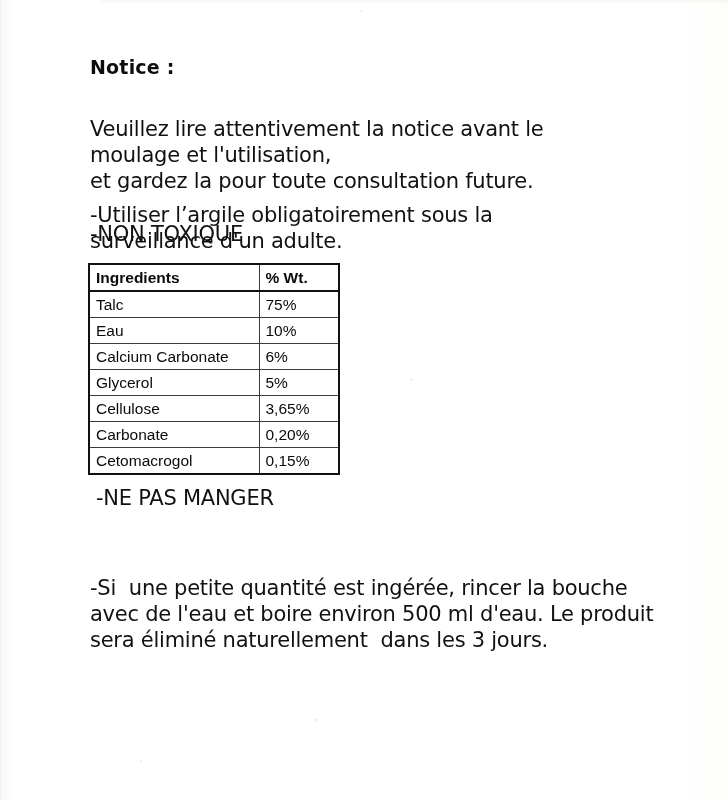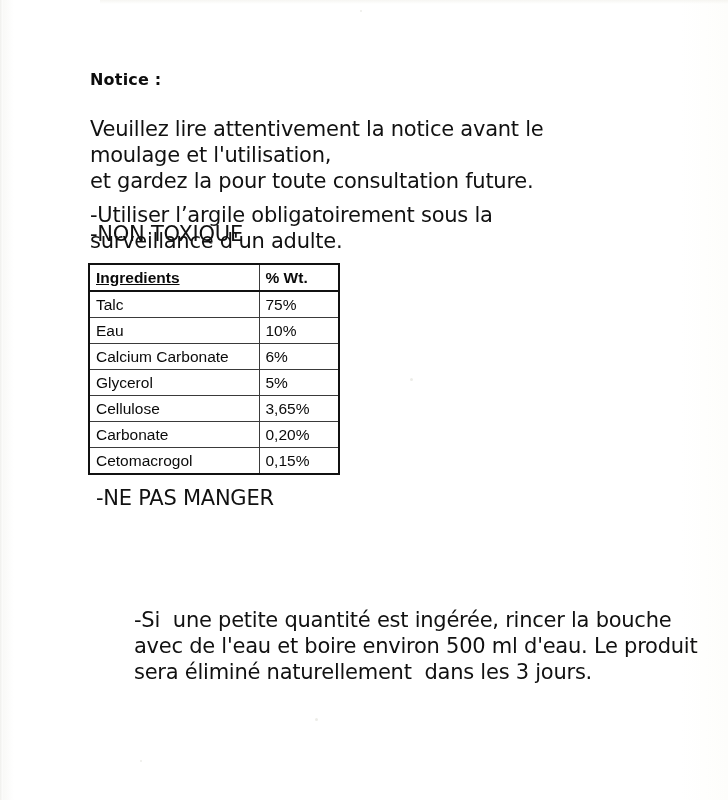--- a/index.html
+++ b/index.html
@@ -41,43 +41,43 @@
   }
 
   .sheet {
     position: absolute;
     inset: 0;
   }
 
   .doc-title {
     position: absolute;
     left: 90px;
-    top: 70px;
-    font-size: 16px;
+    top: 56px;
+    font-size: 19px;
     font-weight: bold;
     letter-spacing: .2px;
     font-family: "DejaVu Sans", sans-serif;
   }
 
   .para {
     position: absolute;
     font-family: "DejaVu Sans", sans-serif;
     font-size: 21px;
     line-height: 26px;
     letter-spacing: -0.25px;
     color: #111111;
     white-space: pre-wrap;
   }
 
   .p-intro   { left: 90px;  top: 116px; width: 530px; }
   .p-adult   { left: 90px;  top: 183px; width: 530px; margin-top: 19px; }
   .p-nontox  { left: 90px;  top: 221px; width: 530px; }
   .p-noteat  { left: 96px;  top: 485px; width: 530px; }
   .p-contact { left: 96px;  top: 527px; width: 540px; }
-  .p-ingest  { left: 90px;  top: 607px; width: 575px; margin-left: 44px; }
+  .p-ingest  { left: 90px;  top: 575px; width: 575px; }
 
   
   .ing-table {
     position: absolute;
     left: 88px;
     top: 263px;
     width: 250px;
     border-collapse: collapse;
     table-layout: fixed;
     font-family: "Liberation Sans", sans-serif;
@@ -96,21 +96,21 @@
   }
   .ing-table col.c-name { width: 170px; }
   .ing-table col.c-pct  { width: 80px; }
 
   .ing-table thead th {
     font-weight: bold;
     font-size: 15.5px;
     border-top: 2.5px solid #111111;
     border-bottom: 2.5px solid #111111;
   }
-  .ing-table thead th.h-name { border-left: 2.5px solid #111111; text-decoration: underline; }
+  .ing-table thead th.h-name { border-left: 2.5px solid #111111; }
   .ing-table thead th.h-pct  { border-right: 2.5px solid #111111; }
 
   .ing-table tbody td.t-name { border-left: 2.5px solid #111111; }
   .ing-table tbody td.t-pct  { border-right: 2.5px solid #111111; }
   .ing-table tbody tr:last-child td { border-bottom: 2.5px solid #111111; }
 
   
   .speck {
     position: absolute;
     background: #e9e9e4;

